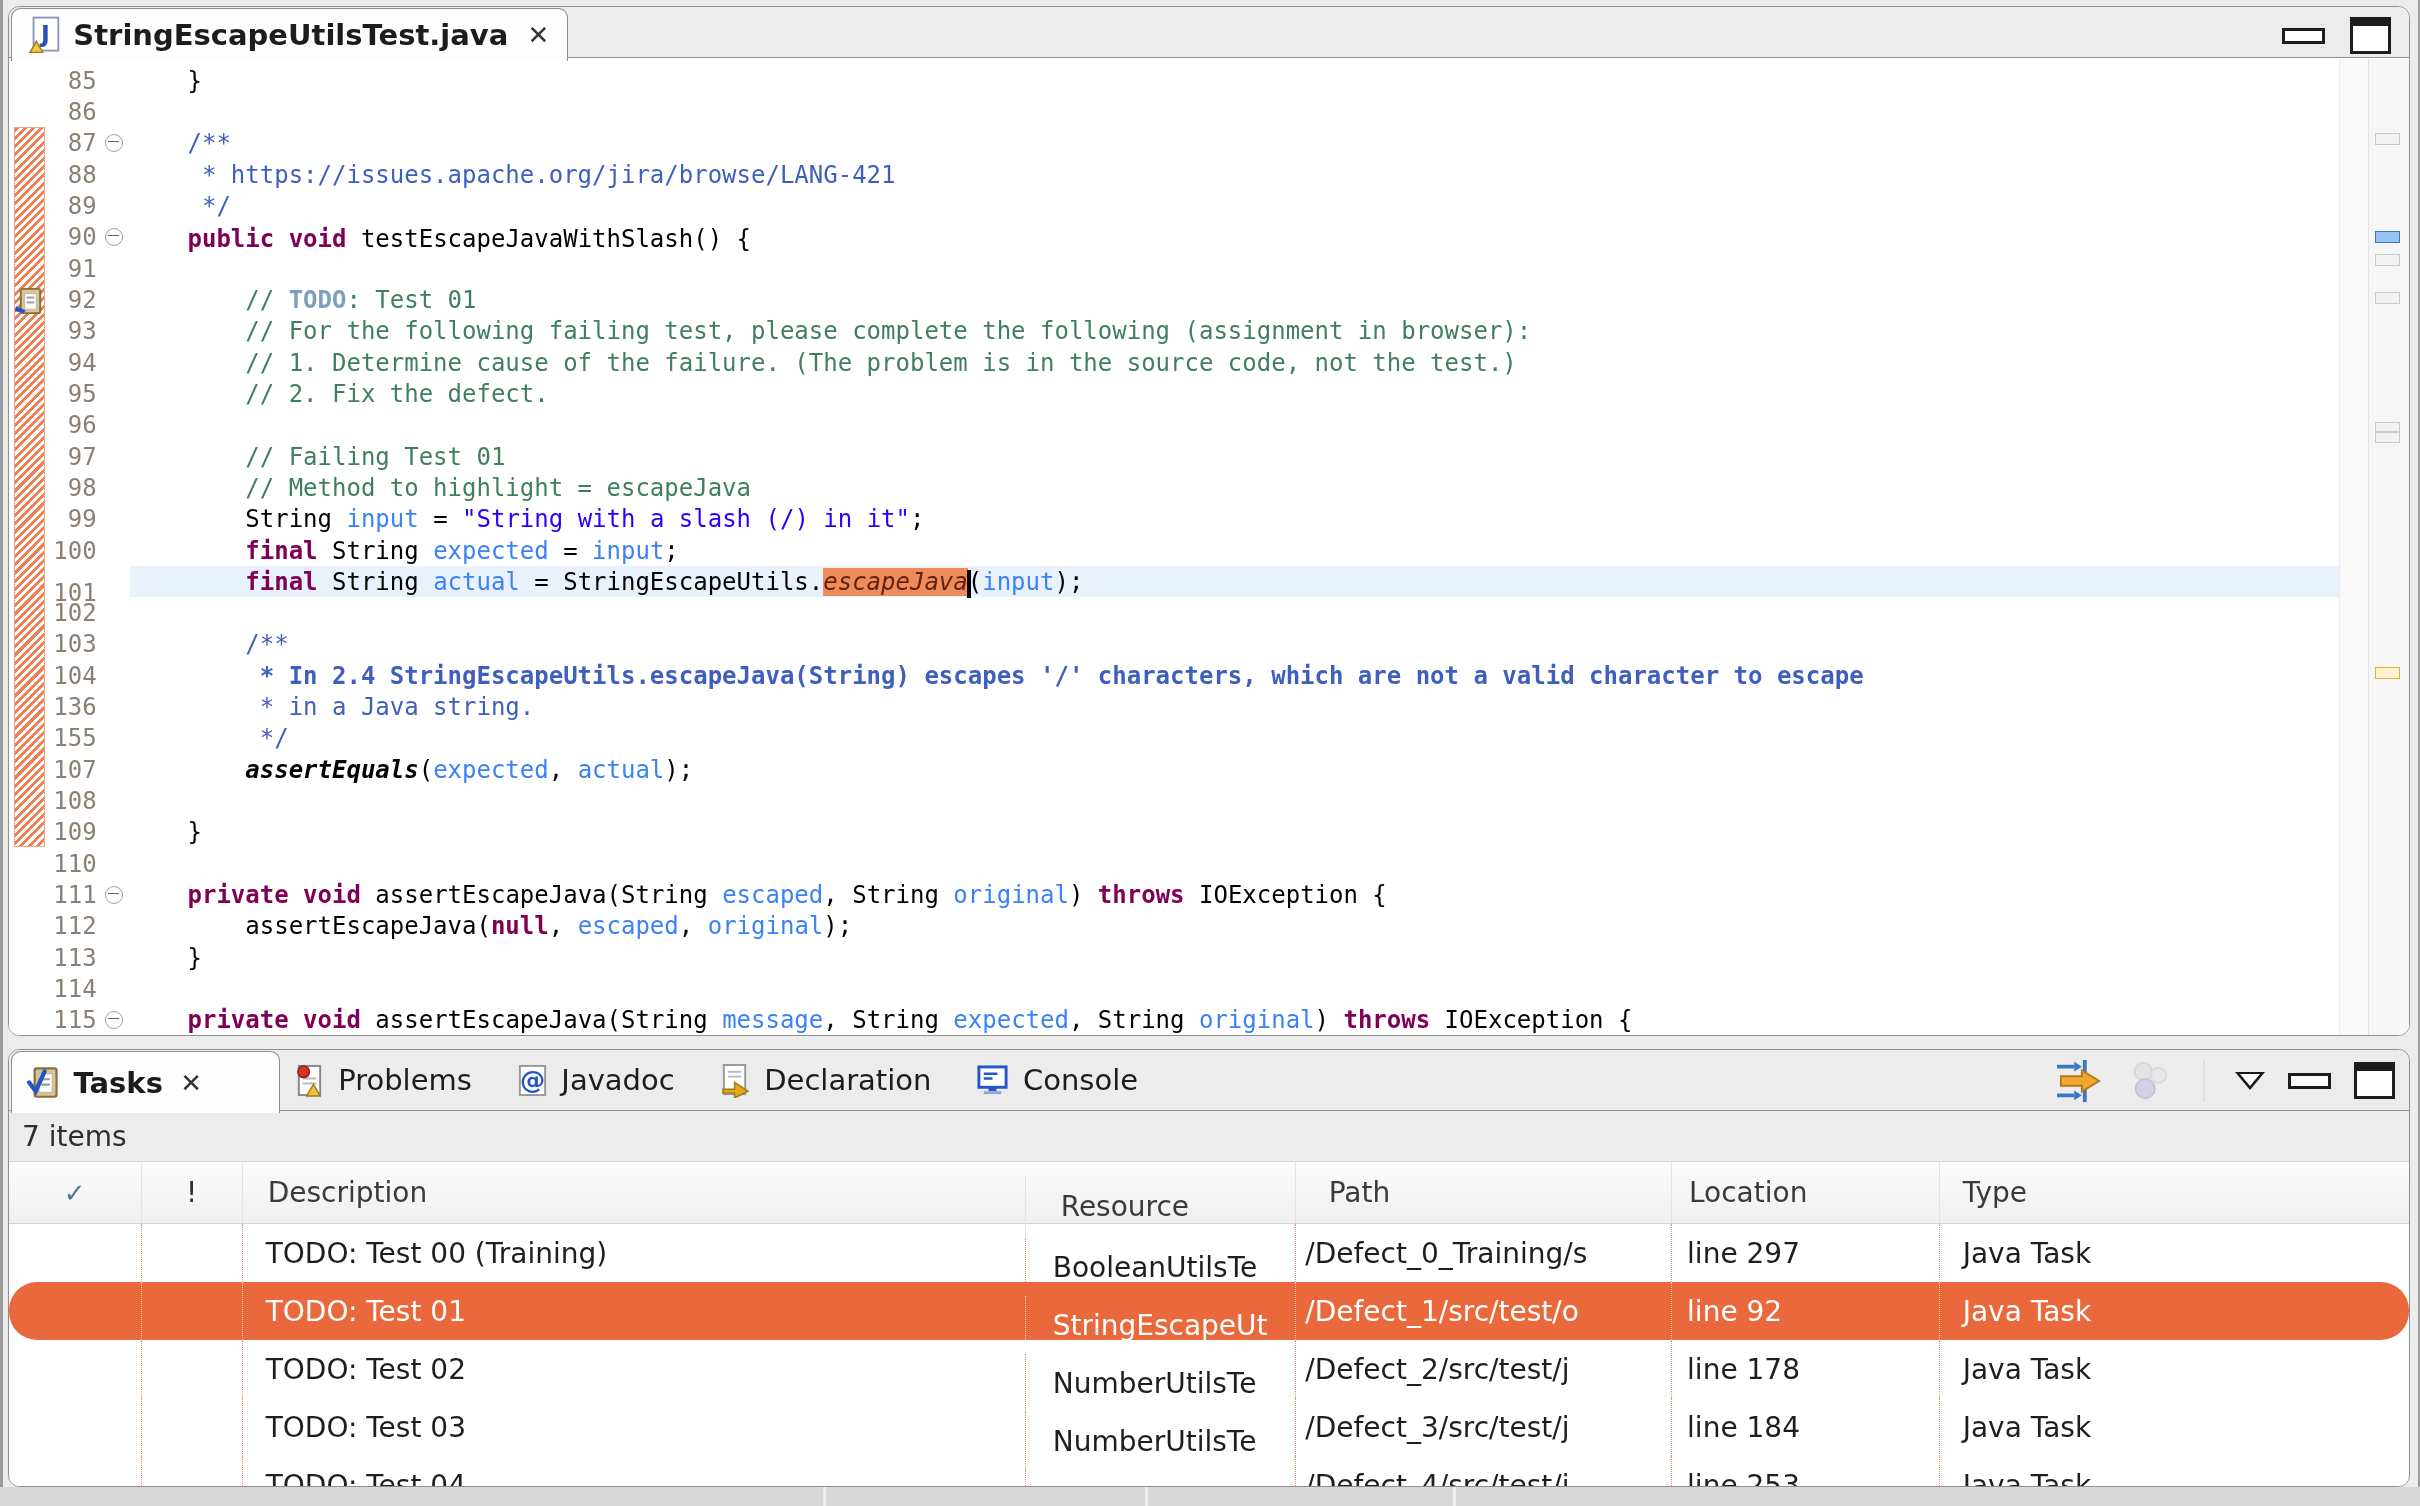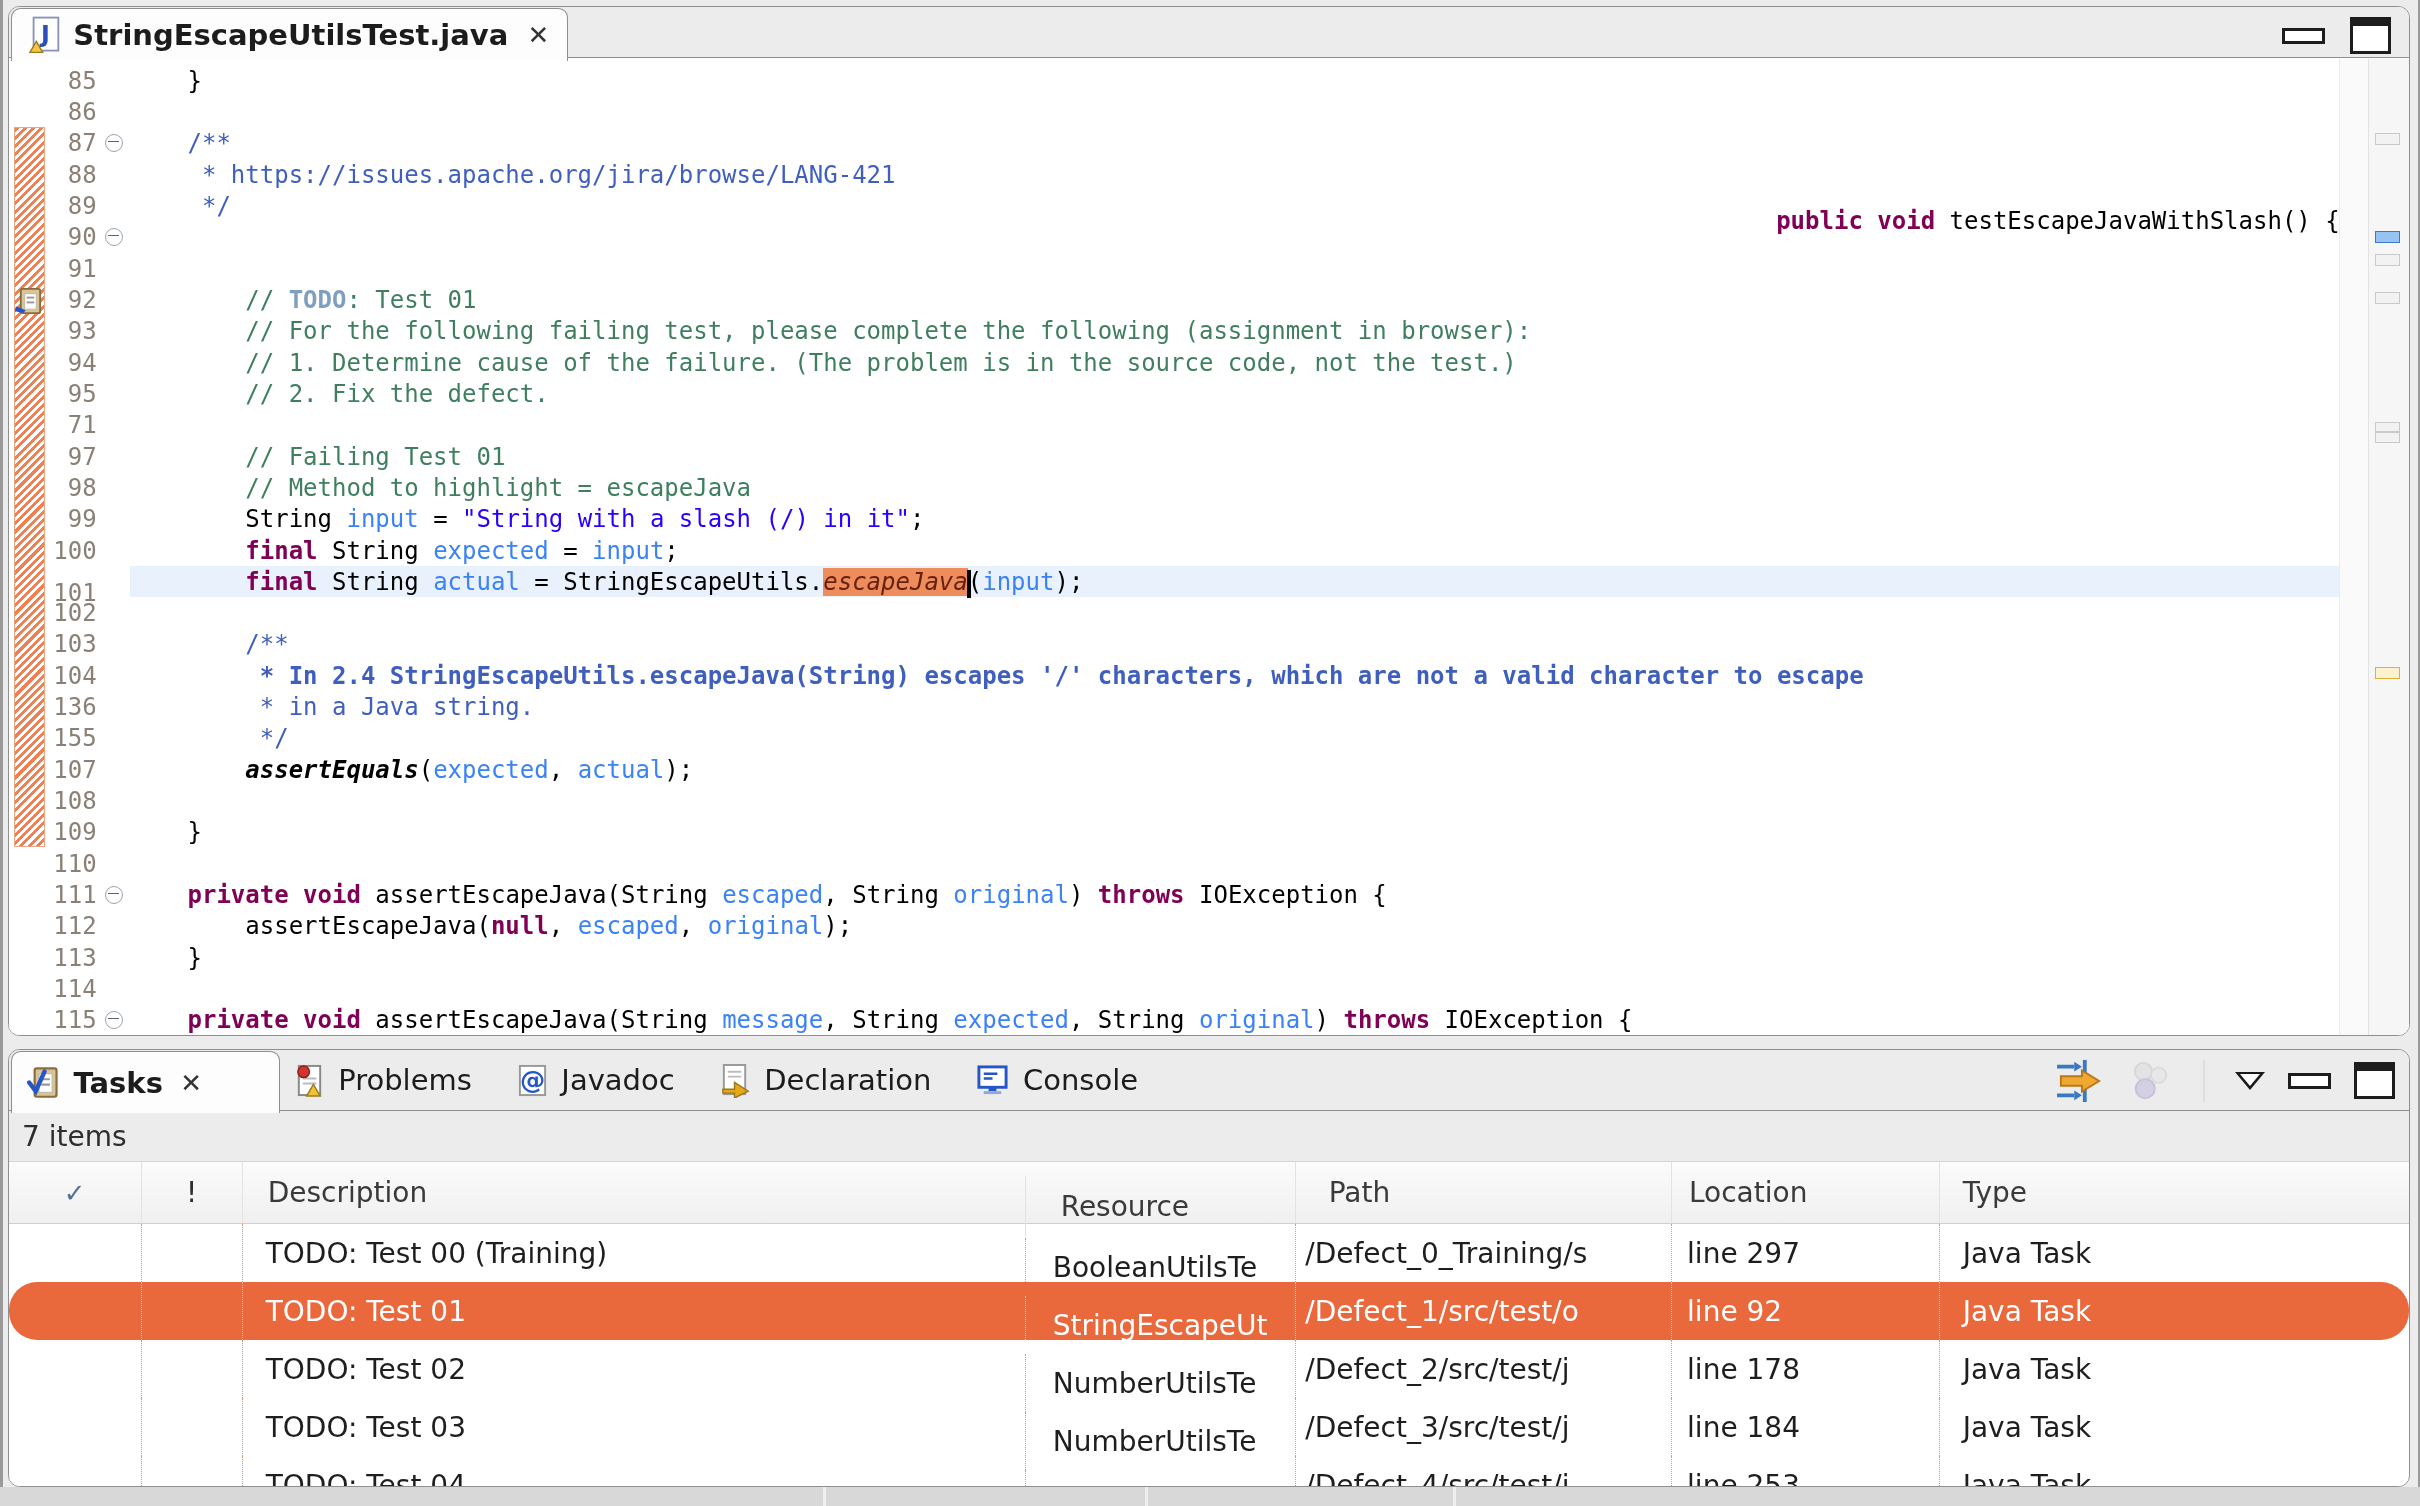--- a/index.html
+++ b/index.html
@@ -142,21 +142,21 @@
           <div class="line-num" style="top: 37px;">86</div>
           <div class="line-num" style="top: 68px;">87</div>
           <div class="line-num" style="top: 100px;">88</div>
           <div class="line-num" style="top: 131px;">89</div>
           <div class="line-num" style="top: 162px;">90</div>
           <div class="line-num" style="top: 194px;">91</div>
           <div class="line-num" style="top: 225px;">92</div>
           <div class="line-num" style="top: 256px;">93</div>
           <div class="line-num" style="top: 288px;">94</div>
           <div class="line-num" style="top: 319px;">95</div>
-          <div class="line-num" style="top: 350px;">71</div>
+          <div class="line-num" style="top: 350px;">96</div>
           <div class="line-num" style="top: 382px;">97</div>
           <div class="line-num" style="top: 413px;">98</div>
           <div class="line-num" style="top: 444px;">99</div>
           <div class="line-num" style="top: 476px;">100</div>
           <div class="line-num" style="top: 518px;">101</div>
           <div class="line-num" style="top: 538px;">102</div>
           <div class="line-num" style="top: 569px;">103</div>
           <div class="line-num" style="top: 601px;">104</div>
           <div class="line-num" style="top: 632px;">136</div>
           <div class="line-num" style="top: 663px;">155</div>
@@ -175,21 +175,21 @@
           <div class="fold-marker" style="top: 169px;"></div>
           <div class="fold-marker" style="top: 827px;"></div>
           <div class="fold-marker" style="top: 952px;"></div>
         </div>
       <div id="code-layer">
           <div class="code-line" style="top: 5.8px;"><span class="seg-p">    }</span></div>
           <div class="code-line" style="top: 37px;"></div>
           <div class="code-line" style="top: 68px;"><span class="seg-j">    /**</span></div>
           <div class="code-line" style="top: 100px;"><span class="seg-j">     * https://issues.apache.org/jira/browse/LANG-421</span></div>
           <div class="code-line" style="top: 131px;"><span class="seg-j">     */</span></div>
-          <div class="code-line" style="top: 146px; text-align: right;"><span class="seg-p">    </span><span class="seg-k">public</span><span class="seg-p"> </span><span class="seg-k">void</span><span class="seg-p"> testEscapeJavaWithSlash() {</span></div>
+          <div class="code-line" style="top: 164px;"><span class="seg-p">    </span><span class="seg-k">public</span><span class="seg-p"> </span><span class="seg-k">void</span><span class="seg-p"> testEscapeJavaWithSlash() {</span></div>
           <div class="code-line" style="top: 194px;"></div>
           <div class="code-line" style="top: 225px;"><span class="seg-p">        </span><span class="seg-c">// </span><span class="seg-t">TODO</span><span class="seg-c">: Test 01</span></div>
           <div class="code-line" style="top: 256px;"><span class="seg-p">        </span><span class="seg-c">// For the following failing test, please complete the following (assignment in browser):</span></div>
           <div class="code-line" style="top: 288px;"><span class="seg-p">        </span><span class="seg-c">// 1. Determine cause of the failure. (The problem is in the source code, not the test.)</span></div>
           <div class="code-line" style="top: 319px;"><span class="seg-p">        </span><span class="seg-c">// 2. Fix the defect.</span></div>
           <div class="code-line" style="top: 350px;"></div>
           <div class="code-line" style="top: 382px;"><span class="seg-p">        </span><span class="seg-c">// Failing Test 01</span></div>
           <div class="code-line" style="top: 413px;"><span class="seg-p">        </span><span class="seg-c">// Method to highlight = escapeJava</span></div>
           <div class="code-line" style="top: 444px;"><span class="seg-p">        String </span><span class="seg-v">input</span><span class="seg-p"> = </span><span class="seg-s">"String with a slash (/) in it"</span><span class="seg-p">;</span></div>
           <div class="code-line" style="top: 476px;"><span class="seg-p">        </span><span class="seg-k">final</span><span class="seg-p"> String </span><span class="seg-v">expected</span><span class="seg-p"> = </span><span class="seg-v">input</span><span class="seg-p">;</span></div>

